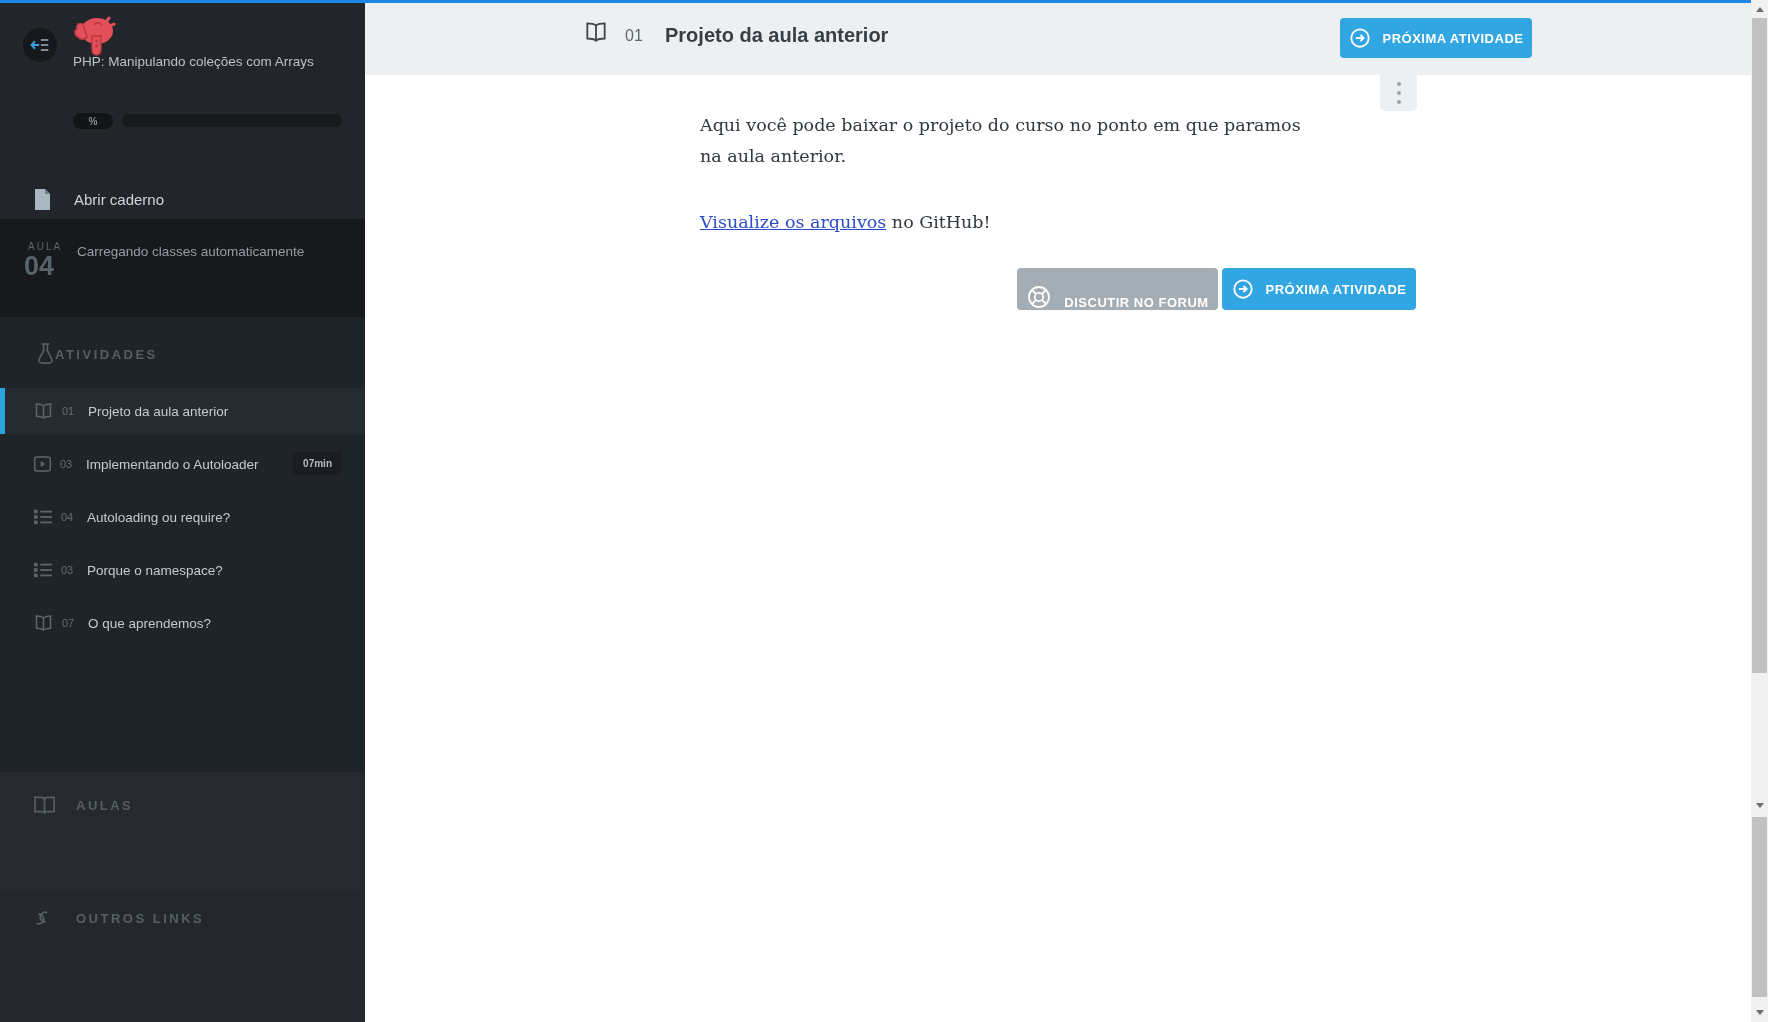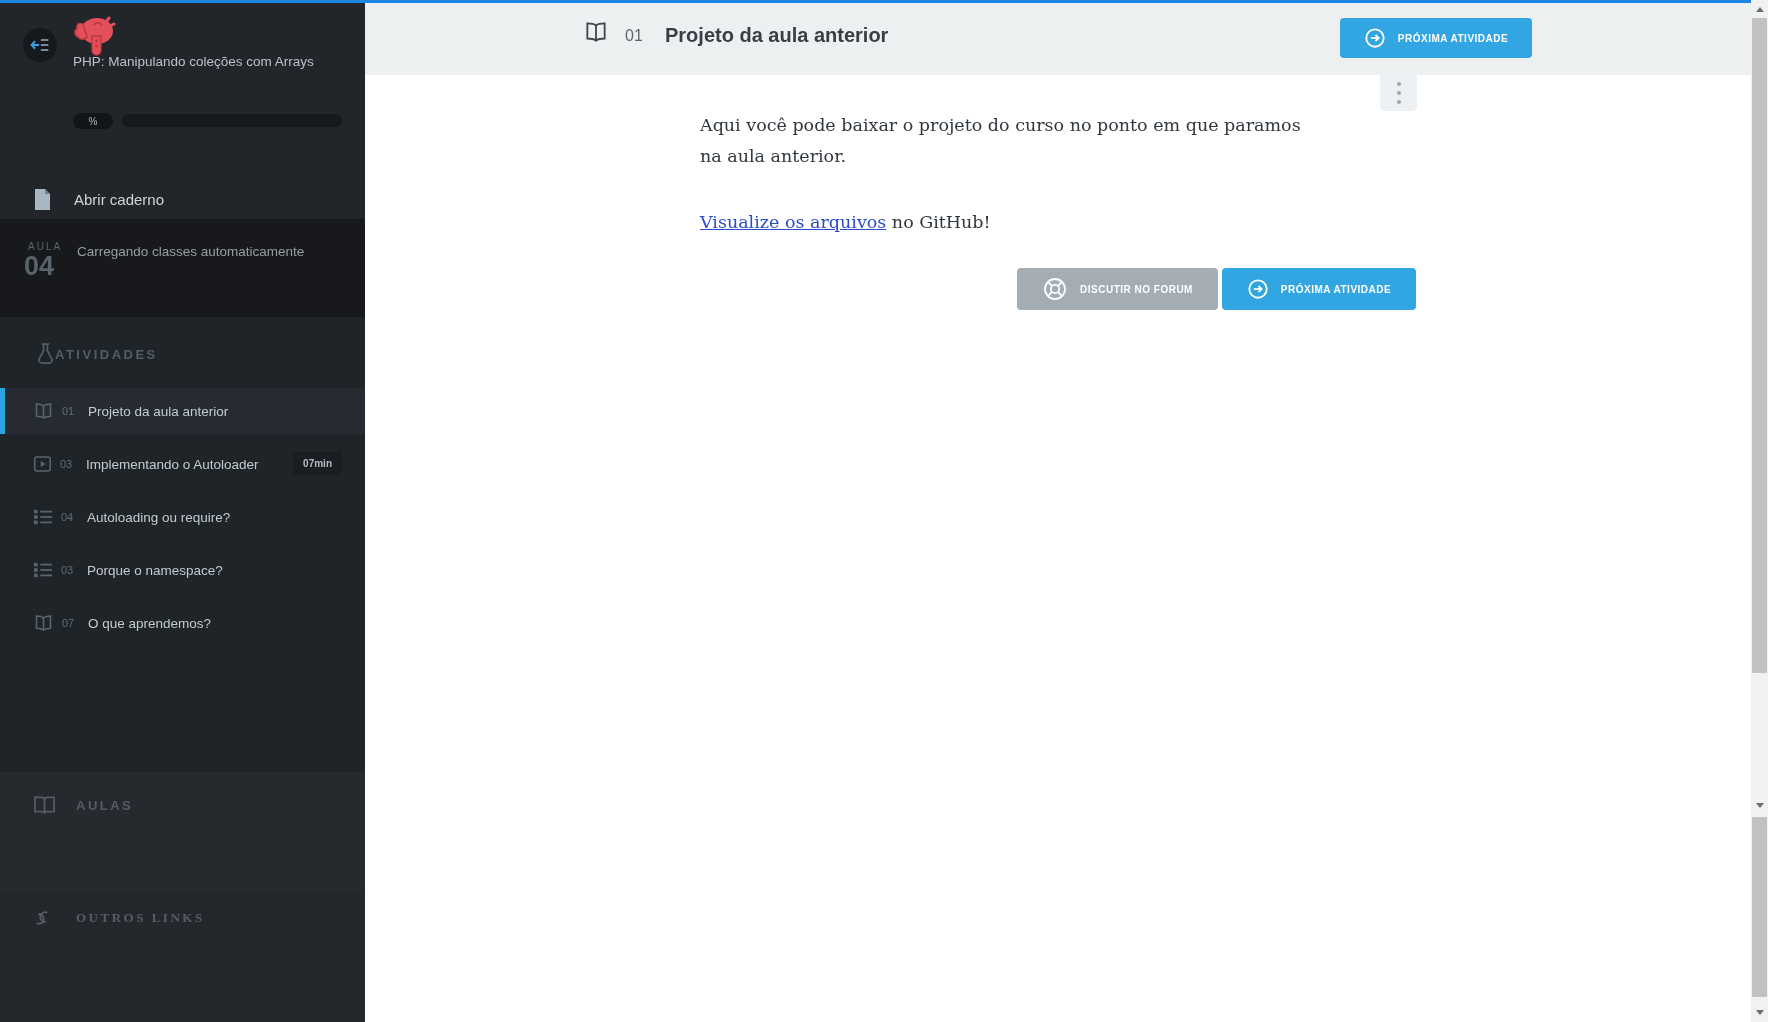--- a/index.html
+++ b/index.html
@@ -45,32 +45,32 @@
                    font-size:10px; font-weight:bold; padding:6px 10px; border-radius:2px; }
 
   .sb-aulas{ top:772px; height:121px; background:#26292d; }
   .aulas-head{ left:33px; top:23px; gap:20px; }
   .lesson-select{ position:absolute; left:18px; top:61px; width:330px; height:44px; background:#191d21; border-radius:2px;
                   display:flex; align-items:center; cursor:pointer; }
   .lesson-select .lbl{ margin-left:18px; color:#e7ebee; font-size:13.5px; }
   .lesson-select .chev{ position:absolute; right:24px; top:13px; color:#f2f5f7; }
 
   .sb-outros{ top:893px; height:129px; background:#24282c; }
-  .outros-head{ left:30px; top:13px; gap:22px;font-family:Liberation Serif, serif; }
+  .outros-head{ left:30px; top:13px; gap:22px; }
 
   
   .main{ position:absolute; left:365px; top:0; width:1386px; height:1022px; background:#ffffff; }
   .main-header{ position:absolute; left:0; top:3px; width:1386px; height:72px; background:#edf0f1; }
   .mh-book{ position:absolute; left:218px; top:17px; color:#40474e; }
   .mh-num{ position:absolute; left:260px; top:24px; color:#5d666d; font-size:16px; }
   .mh-title{ position:absolute; left:300px; top:21px; color:#383e45; font-size:20px; font-weight:bold; }
   .btn{ display:flex; align-items:center; justify-content:center; gap:12px; border-radius:4px; cursor:pointer;
-        color:#fff; font-size:10px; font-weight:bold; letter-spacing:0.5px; }
+        color:#fff; font-size:13px; font-weight:bold; letter-spacing:0.5px; }
   .btn-blue{ background:#32a6e2; }
-  .btn-gray{ background:#a4adb3; }
+  .btn-gray{ background:#a4adb3;align-items:flex-end; }
   .hdr-next{ position:absolute; left:975px; top:15px; width:192px; height:40px; }
   .kebab{ position:absolute; left:1015px; top:75px; width:37px; height:36px; background:#edf0f2;
           border-radius:0 0 5px 5px; display:flex; flex-direction:column; align-items:center; justify-content:center; gap:5px; cursor:pointer; }
   .kebab i{ width:4px; height:4px; border-radius:50%; background:#97a8b2; }
 
   .content-par{ position:absolute; left:335px; top:110px; width:615px; color:#30373d;
                 font-family:"DejaVu Serif","Liberation Serif",serif; font-size:17.5px; line-height:31px; }
   .content-link-line{ position:absolute; left:335px; top:212px; color:#30373d;
                 font-family:"DejaVu Serif","Liberation Serif",serif; font-size:17.5px; }
   .content-link-line a{ color:#2b4bc7; text-decoration:underline; cursor:pointer; }

